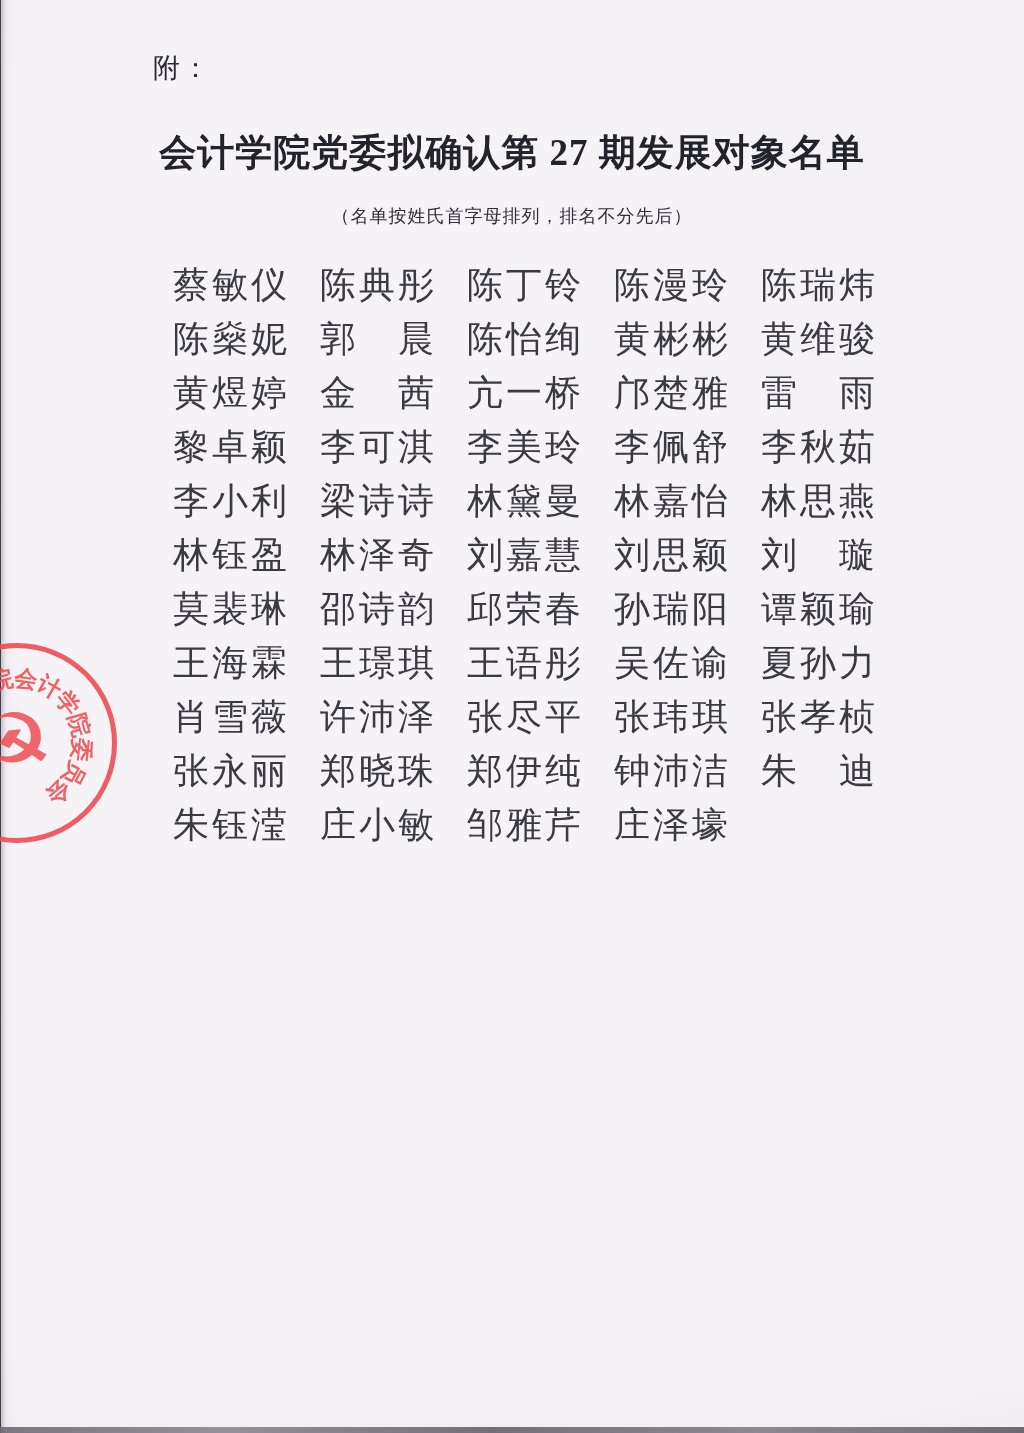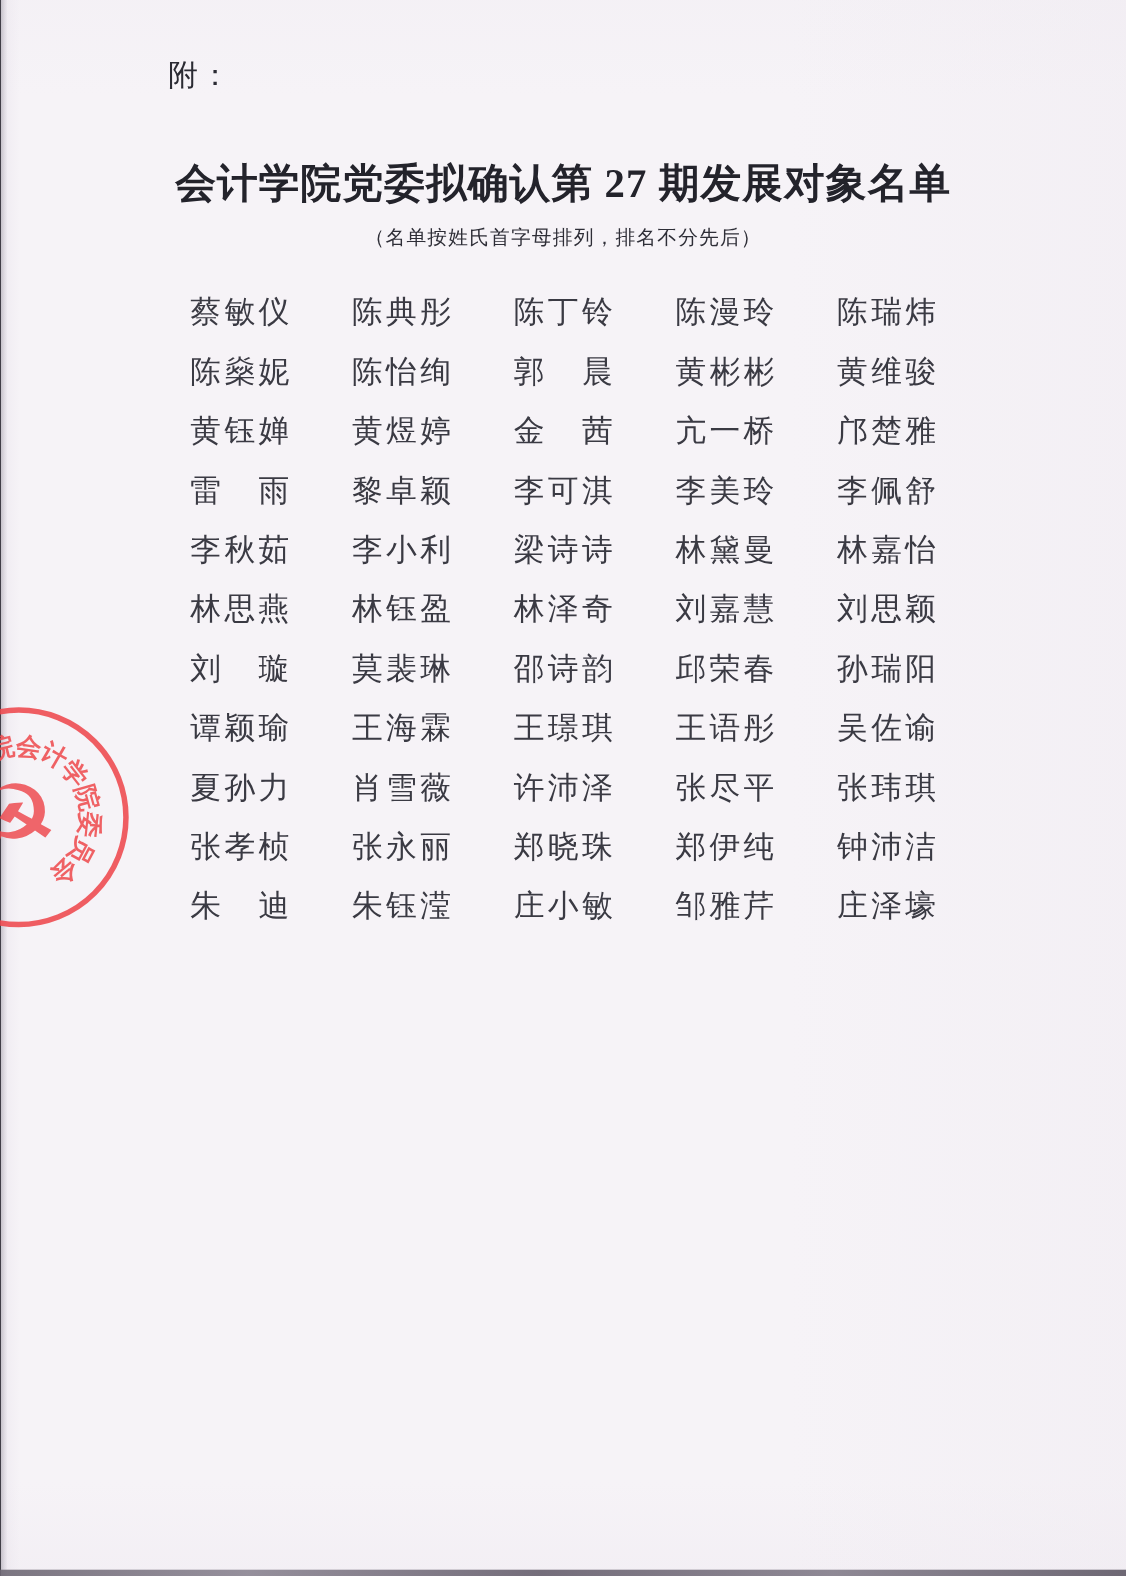--- a/index.html
+++ b/index.html
@@ -30,38 +30,38 @@
     position: absolute; left: 0; bottom: 0; width: 100%; height: 6px;
     background: linear-gradient(to right,
       #6e6874 0%, #8b8592 22%, #665f6d 48%, #837d8a 74%, #5f5966 100%);
     opacity: 0.9;
   }
   .attachment-label {
     position: absolute; left: 153px; top: 50px;
     font-size: 27px; color: #2b2b33; letter-spacing: 2px;
   }
   .doc-title {
-    position: absolute; left: 0; top: 142px; width: 100%;
+    position: absolute; left: 0; top: 128px; width: 100%;
     text-align: center;
     font-size: 37px; font-weight: 700; color: #23232b;
     letter-spacing: 1px;
   }
   .doc-subtitle {
     position: absolute; left: 0; top: 204px; width: 100%;
     text-align: center;
     font-size: 18px; color: #2e2e37; letter-spacing: 1px;
   }
   .name-grid {
     position: absolute; left: 173px; top: 258px;
     display: grid;
     grid-template-columns: repeat(5, 147px);
     grid-auto-rows: 54px;
   }
   .name-cell {
-    font-size: 28px; letter-spacing: 3px; color: #3a3a43;
+    font-size: 36px; letter-spacing: 3px; color: #3a3a43;
     line-height: 54px; white-space: pre; font-family: Liberation Serif, serif;
   }
   
   .seal {
     position: absolute; left: -83px; top: 643px;
     width: 200px; height: 200px;
     border: 5px solid rgba(238,72,77,0.88);
     border-radius: 50%;
     box-sizing: border-box;
   }
@@ -95,25 +95,24 @@
 
   <div class="doc-subtitle">（名单按姓氏首字母排列，排名不分先后）</div>
 
   <div class="name-grid">
       <div class="name-cell">蔡敏仪</div>
       <div class="name-cell">陈典彤</div>
       <div class="name-cell">陈丁铃</div>
       <div class="name-cell">陈漫玲</div>
       <div class="name-cell">陈瑞炜</div>
       <div class="name-cell">陈燊妮</div>
+      <div class="name-cell">郭　晨</div>
       <div class="name-cell">陈怡绚</div>
-      <div class="name-cell">郭　晨</div>
       <div class="name-cell">黄彬彬</div>
       <div class="name-cell">黄维骏</div>
-      <div class="name-cell">黄钰婵</div>
       <div class="name-cell">黄煜婷</div>
       <div class="name-cell">金　茜</div>
       <div class="name-cell">亢一桥</div>
       <div class="name-cell">邝楚雅</div>
       <div class="name-cell">雷　雨</div>
       <div class="name-cell">黎卓颖</div>
       <div class="name-cell">李可淇</div>
       <div class="name-cell">李美玲</div>
       <div class="name-cell">李佩舒</div>
       <div class="name-cell">李秋茹</div>

